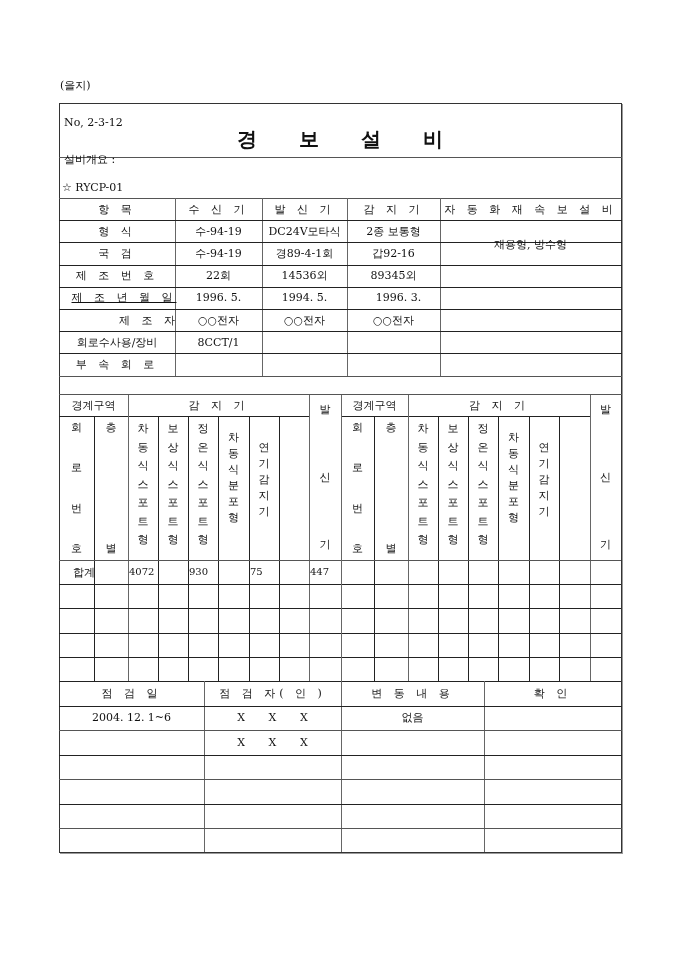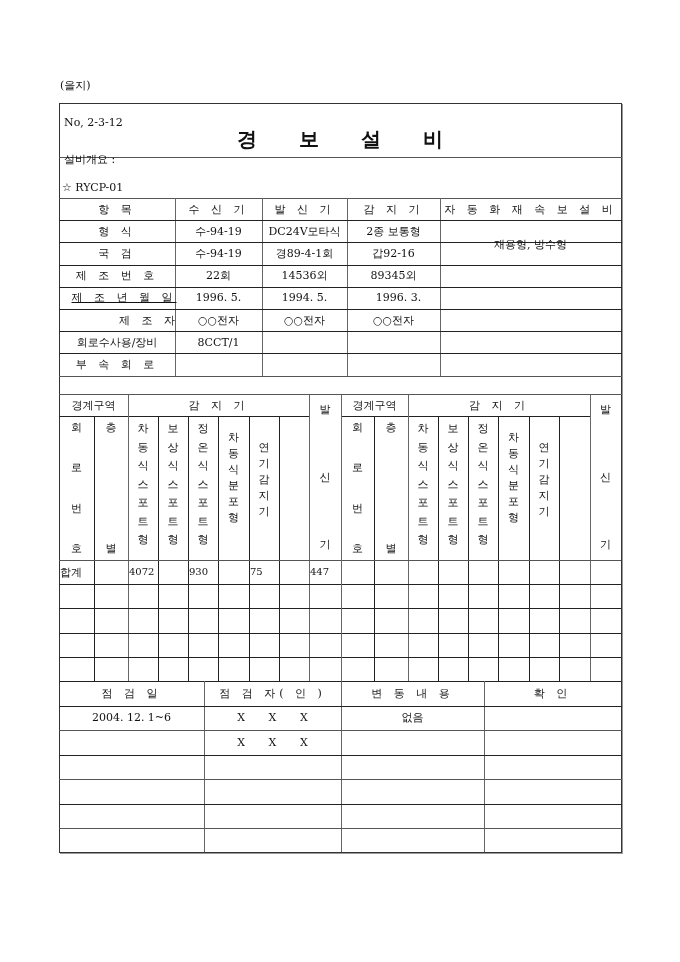--- a/index.html
+++ b/index.html
@@ -1,21 +1,21 @@
 <!DOCTYPE html>
 <html><head>
 <meta charset="utf-8">
 <style>
   html, body { margin:0; padding:0; background:#ffffff; }
   body { width:680px; height:962px; position:relative; overflow:hidden;
          font-family:"DejaVu Serif", "Liberation Serif", serif; color:#111; }
   .abs { position:absolute; box-sizing:border-box; }
   .txt { font-size:11px; line-height:1; white-space:nowrap; }
   .c { display:flex; align-items:center; justify-content:center; text-align:center; }
-  .l { display:flex; align-items:center; justify-content:flex-start; padding-left:1px; }
+  .l { display:flex; align-items:center; justify-content:flex-start; padding-left:14px; }
   .sp { letter-spacing:4px; }
   .hl { position:absolute; height:1px; background:#222; }
   .vl { position:absolute; width:1px; background:#222; }
   .hl.g { background:#555; }
   .vl.g { background:#666; }
   .outer { position:absolute; left:59px; top:103px; width:563px; height:750px;
            border:1px solid #333; box-shadow:1px 1px 0 #999; box-sizing:border-box; }
   .title { font-size:20px; font-weight:bold; letter-spacing:42px; font-family:"DejaVu Serif", serif;margin-top:6px; }
   .vert { display:flex; flex-direction:column; align-items:center; font-size:11px; line-height:15px; }
   .vert.spread { justify-content:space-between; }

